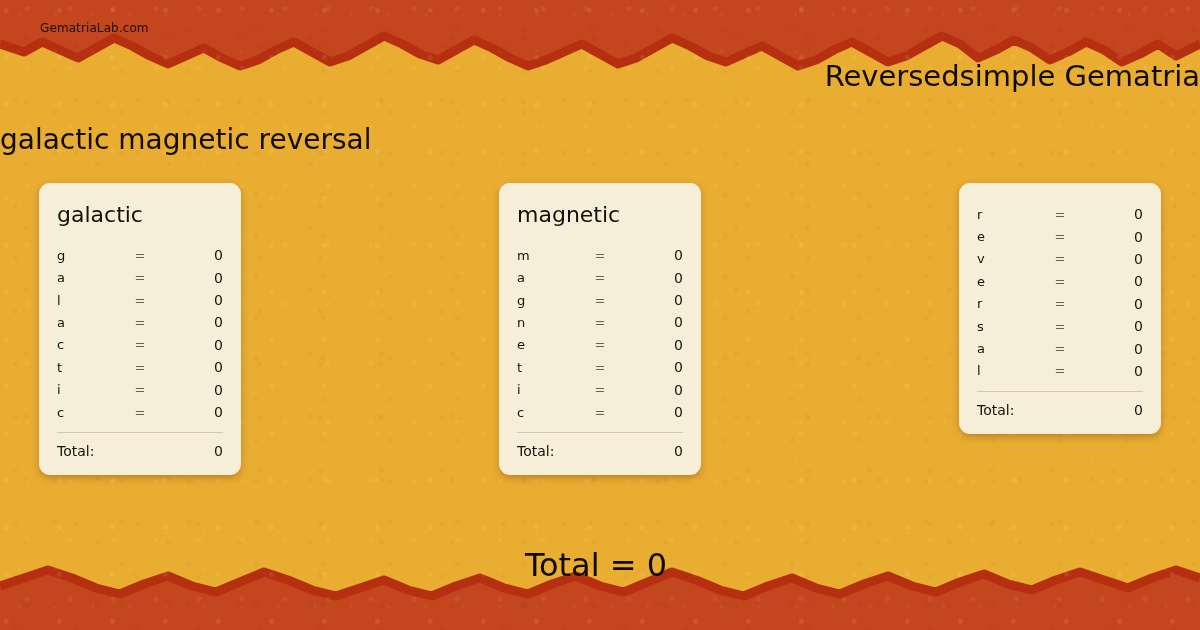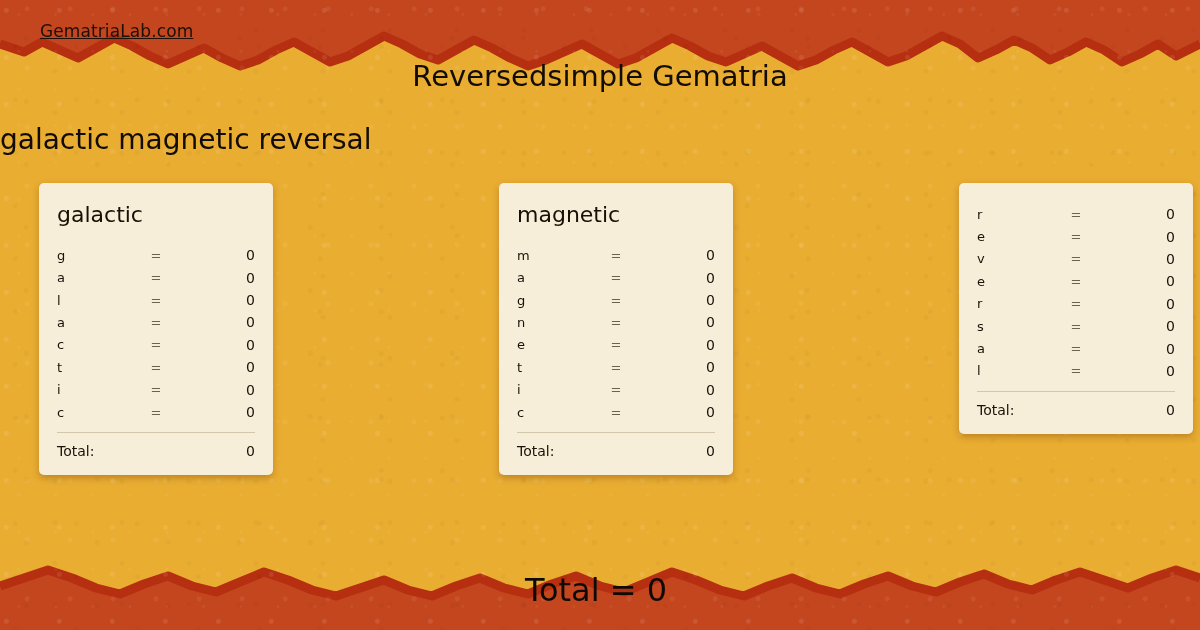--- a/index.html
+++ b/index.html
@@ -45,34 +45,33 @@
       radial-gradient(circle at 51% 39%, rgba(255,255,255,.18) 0 1px, transparent 2px),
       radial-gradient(circle at 25% 88%, rgba(0,0,0,.08) 0 2px, transparent 3px);
     background-size: 53px 47px, 71px 63px, 43px 59px, 67px 41px, 37px 37px, 61px 53px;
   }
 
   
   #logo {
     position: absolute;
     left: 40px;
     top: 21px;
-    font-size: 17px;
+    font-size: 12px;
     color: #1c1008;
     letter-spacing: .1px;
     z-index: 6;
-    text-decoration: underline;
   }
 
   
   #title {
     position: absolute;
     top: 59px;
     left: 0;
     width: 1200px;
-    text-align: center;
+    text-align: right;
     font-size: 29px;
     color: #120c06;
     z-index: 5;
   }
   #subtitle {
     position: absolute;
     top: 123px;
     left: 0;
     width: 1200px;
     text-align: left;
@@ -86,23 +85,23 @@
     position: absolute;
     top: 183px;
     left: 0;
     width: 1200px;
     height: 290px;
     z-index: 5;
   }
   .card {
     position: absolute;
     top: 0;
-    width: 234px;
+    width: 202px;
     background: #f6eed9;
-    border-radius: 5px;
+    border-radius: 11px;
     box-shadow: 0 3px 7px rgba(90,40,0,.30);
     padding: 20px 18px 16px 18px;
     box-sizing: border-box;
   }
   .card.c0 { left: 39px; }
   .card.c1 { left: 499px; }
   .card.c2 { left: 959px; }
 
   .card-title {
     font-size: 22px;
@@ -151,21 +150,21 @@
   }
   .total-row .tval {
     font-size: 14px;
     color: #1a1208;
     text-align: right;
   }
 
   
   #grand-total {
     position: absolute;
-    top: 571px;
+    top: 546px;
     left: 0;
     width: 1192px;
     text-align: center;
     font-size: 32px;
     color: #100a05;
     z-index: 6;
   }
 </style>
 </head>
 <body>

